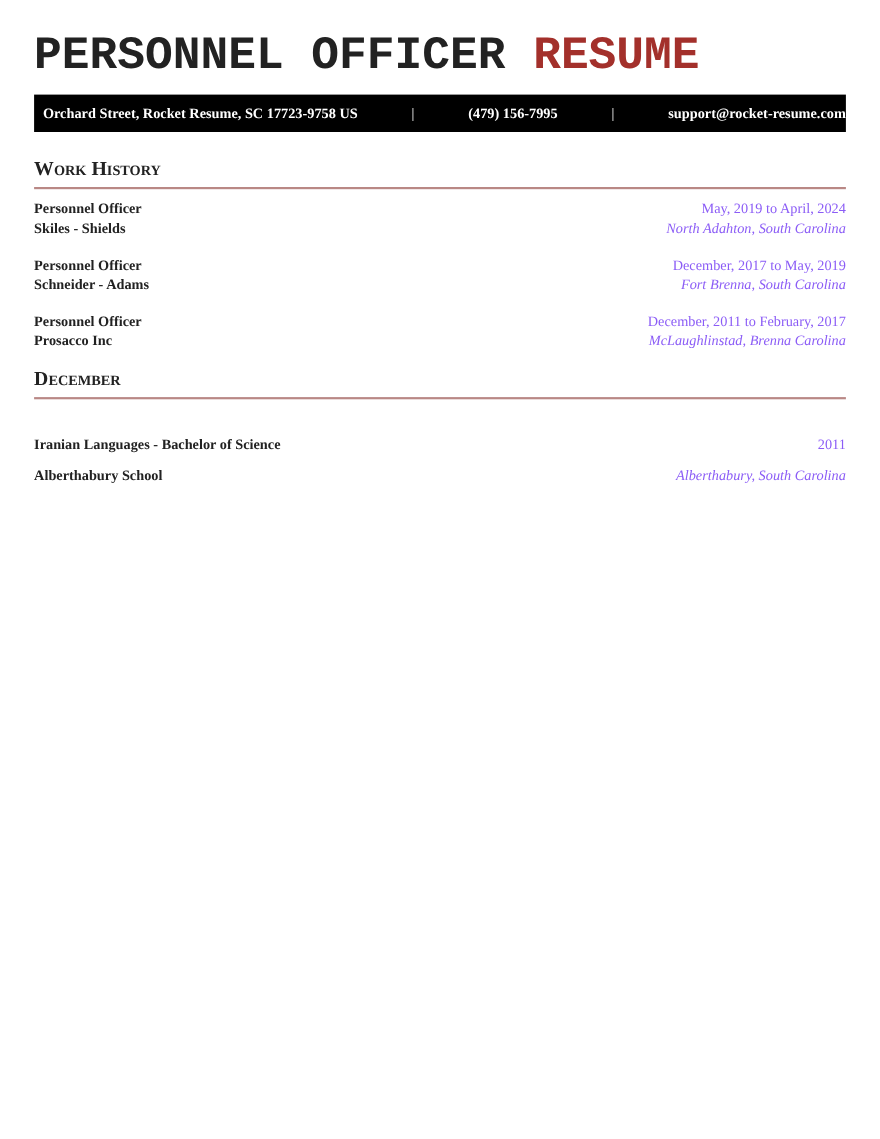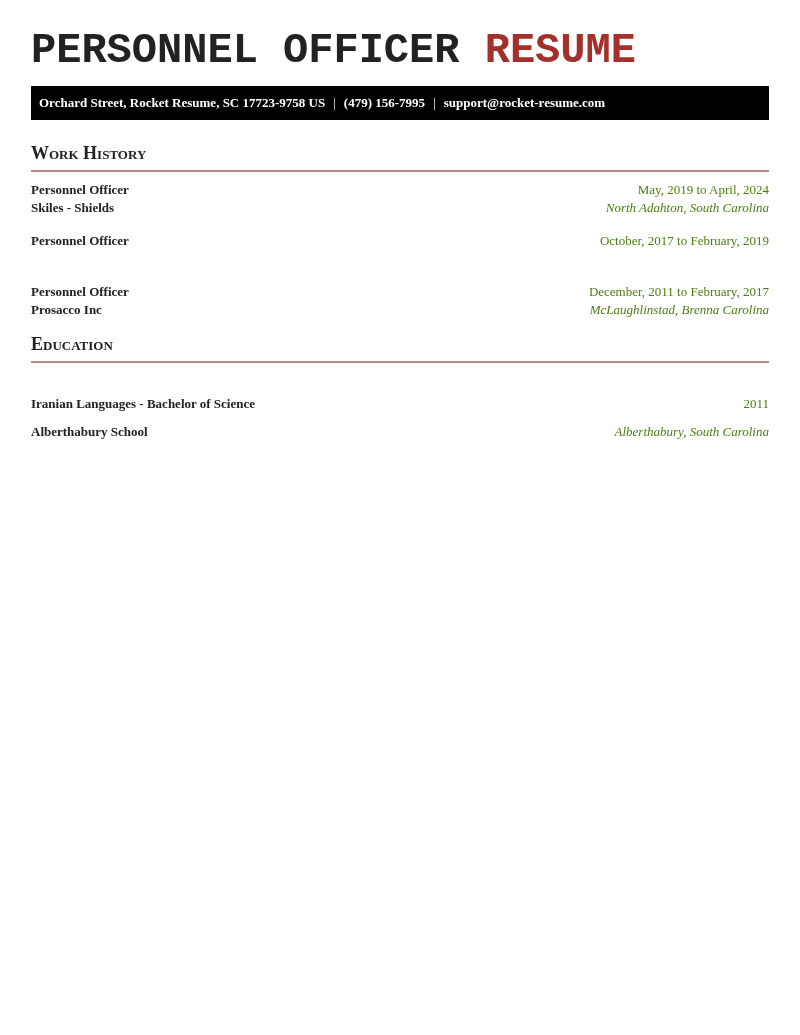--- a/index.html
+++ b/index.html
@@ -14,32 +14,33 @@
       font-size: 42px; font-weight: bold; letter-spacing: 0px;
       line-height: 46px; color: #222222; white-space: nowrap; font-family: Liberation Mono, monospace;
     }
     .title .accent { color: #a3302b; }
     .contact-bar {
       position: absolute; top: 86px; left: 0; width: 738px; height: 34px;
       background: #000000; color: #ffffff;
       font-size: 13px; font-weight: bold;
       display: flex; align-items: center; padding-left: 8px; box-sizing: border-box;
       white-space: nowrap;
+      justify-content: space-between;
     }
     .contact-bar .sep { margin: 0 8px; font-weight: normal; }
     .section-heading {
       position: absolute; left: 0; width: 738px;
       font-size: 18px; font-weight: bold; font-variant: small-caps;
       line-height: 26px; color: #222222;
       border-bottom: 2px solid #b98885; padding-bottom: 4px;
     }
     .entry { position: absolute; left: 0; width: 738px; font-size: 13px; line-height: 17.5px; }
     .row { display: flex; justify-content: space-between; }
     .left { font-weight: bold; color: #222; }
-    .right { color: #4d7c0f; }
+    .right { color: #8b5cf6; }
     .right.loc { font-style: italic; }
   </style>
 </head>
 <body>
 
 <div class="page">
   <h1 class="title"><span>PERSONNEL OFFICER</span> <span class="accent">RESUME</span></h1>
 
   <div class="contact-bar">
     <span>Orchard Street, Rocket Resume, SC 17723-9758 US</span>
@@ -58,36 +59,40 @@
       </div>
     <div class="row">
         <span class="left">Skiles - Shields</span>
         <span class="right loc">North Adahton, South Carolina</span>
       </div>
   </div>
 
   <div class="entry" style="top:232px;">
     <div class="row">
         <span class="left">Personnel Officer</span>
-        <span class="right">October, 2017 to February, 2019</span>
+        <span class="right">December, 2017 to May, 2019</span>
+      </div>
+    <div class="row">
+        <span class="left">Schneider - Adams</span>
+        <span class="right loc">Fort Brenna, South Carolina</span>
       </div>
   </div>
 
   <div class="entry" style="top:283px;">
     <div class="row">
         <span class="left">Personnel Officer</span>
         <span class="right">December, 2011 to February, 2017</span>
       </div>
     <div class="row">
         <span class="left">Prosacco Inc</span>
         <span class="right loc">McLaughlinstad, Brenna Carolina</span>
       </div>
   </div>
 
-  <div class="section-heading" style="top:331px;">Education</div>
+  <div class="section-heading" style="top:331px;">December</div>
 
   <div class="entry" style="top:372px;margin-top:23px;">
     <div class="row">
         <span class="left">Iranian Languages - Bachelor of Science</span>
         <span class="right">2011</span>
       </div>
   </div>
 
   <div class="entry" style="top:423px;">
     <div class="row">

